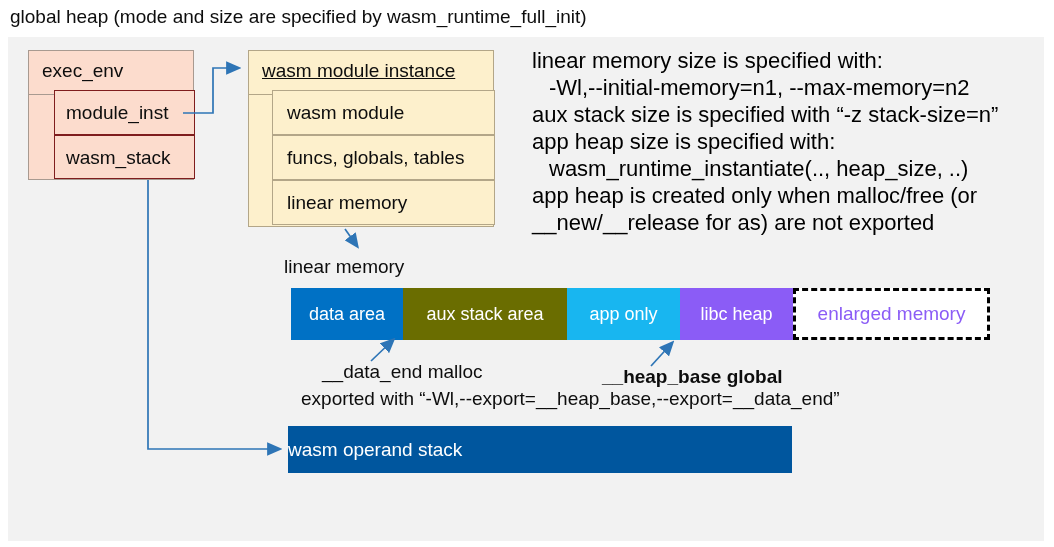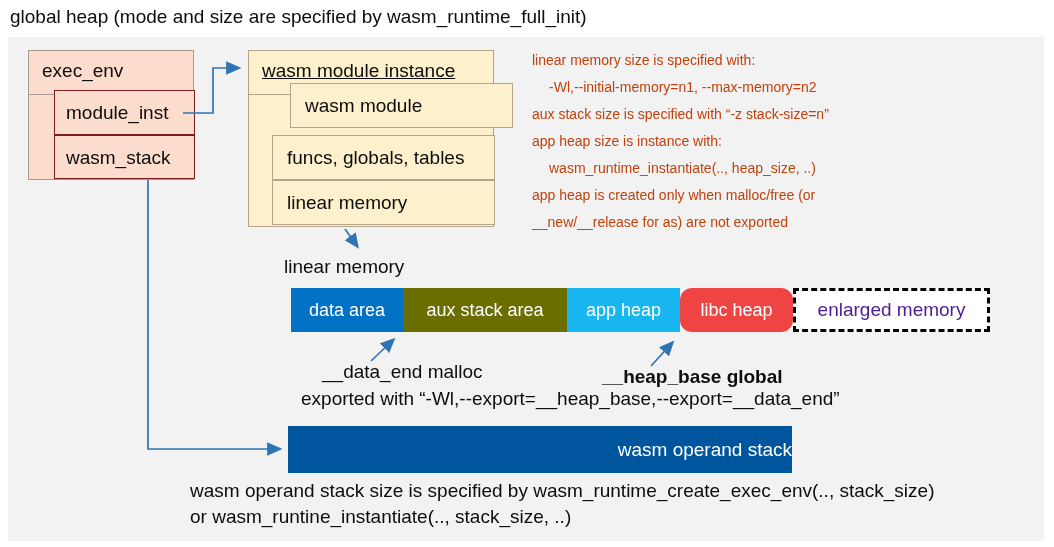--- a/index.html
+++ b/index.html
@@ -15,45 +15,45 @@
   .struct-box { position:absolute; border:1px solid #a89a90; font-size:19px; }
   .exec-env { left:28px; top:50px; width:166px; height:130px; background:#fcdccd; }
   .mod-inst { left:248px; top:50px; width:246px; height:177px; background:#fdf0cc; border-color:#b3a688; }
   .box-header { height:44px; line-height:39px; padding-left:13px; border-bottom:1px solid #a89a90; }
   .mod-inst .box-header { border-bottom-color:#b3a688;text-decoration:underline; }
   .box-row { position:absolute; border:1px solid #7f1d1d; line-height:43px; padding-left:11px; background:inherit; }
   .exec-env .box-row { left:25px; width:141px; height:45px; background:#fcdccd; }
   .exec-env .r0 { top:39px; }
   .exec-env .r1 { top:84px; height:44px; }
   .mod-inst .box-row { left:23px; width:223px; height:45px; background:#fdf0cc; border-color:#b3a688; padding-left:14px; }
-  .mod-inst .r0 { top:32px;margin-left:18px; }
+  .mod-inst .r0 { top:39px; }
   .mod-inst .r1 { top:84px; }
   .mod-inst .r2 { top:129px; }
 
   
-  .mem-notes { position:absolute; left:532px; top:47px; width:505px; font-size:14px; line-height:27px; color:#c2410c; }
+  .mem-notes { position:absolute; left:532px; top:47px; width:505px; font-size:22px; line-height:27px; color:#000000; }
   .mem-notes .indent { padding-left:17px; }
 
   
   .lm-label { position:absolute; left:284px; top:256px; font-size:19px; }
   .mem-bar { position:absolute; left:291px; top:288px; height:44px; display:flex; }
-  .seg { height:44px; color:#ffffff; font-size:18px; display:flex; align-items:center; justify-content:center; white-space:nowrap; }
+  .seg { height:52px; color:#ffffff; font-size:18px; display:flex; align-items:center; justify-content:center; white-space:nowrap; }
   .seg-data { width:112px; background:#0071c5; }
   .seg-aux { width:164px; background:#6a6d00; }
   .seg-app { width:113px; background:#18b6f0; }
-  .seg-libc { width:113px; background:#ef4444;border-radius:12px; }
-  .seg-enlarged { width:197px; background:#ffffff; border:3px dashed #000000; color:#4c1d95; font-size:19px;text-align:center; }
+  .seg-libc { width:113px; background:#8b5cf6; }
+  .seg-enlarged { width:197px; background:#ffffff; border:3px dashed #000000; color:#8b5cf6; font-size:19px;text-align:center; }
 
   .data-end-label { position:absolute; left:322px; top:361px; font-size:19px; }
   .heap-base-label { position:absolute; left:602px; top:366px; font-size:19px;font-weight:bold; }
   .export-note { position:absolute; left:301px; top:388px; font-size:19px; }
 
   
   .op-stack { position:absolute; left:288px; top:426px; width:504px; height:47px; background:#00569e;
-              color:#ffffff; font-size:19px; display:flex; align-items:center; justify-content:flex-end; }
+              color:#ffffff; font-size:19px; display:flex; align-items:center; justify-content:flex-start; }
   .op-notes { position:absolute; left:190px; top:478px; font-size:19px; line-height:26px; }
 
   .connectors { position:absolute; left:0; top:0; pointer-events:none; }
 </style>
 </head>
 <body>
 
 <div class="page">
   <div class="title">global heap (mode and size are specified by wasm_runtime_full_init)</div>
   <div class="panel"></div>
@@ -68,45 +68,41 @@
     <div class="box-header">wasm module instance</div>
     <div class="box-row r0">wasm module</div>
     <div class="box-row r1">funcs, globals, tables</div>
     <div class="box-row r2">linear memory</div>
   </div>
 
   <div class="mem-notes">
     <div>linear memory size is specified with:</div>
     <div class="indent">-Wl,--initial-memory=n1, --max-memory=n2</div>
     <div>aux stack size is specified with “-z stack-size=n”</div>
-    <div>app heap size is instance with:</div>
+    <div>app heap size is specified with:</div>
     <div class="indent">wasm_runtime_instantiate(.., heap_size, ..)</div>
     <div>app heap is created only when malloc/free (or</div>
     <div>__new/__release for as) are not exported</div>
   </div>
 
   <div class="lm-label">linear memory</div>
   <div class="mem-bar">
     <div class="seg seg-data">data area</div>
     <div class="seg seg-aux">aux stack area</div>
-    <div class="seg seg-app">app heap</div>
+    <div class="seg seg-app">app only</div>
     <div class="seg seg-libc">libc heap</div>
     <div class="seg seg-enlarged">enlarged memory</div>
   </div>
 
   <div class="data-end-label">__data_end malloc</div>
   <div class="heap-base-label">__heap_base global</div>
   <div class="export-note">exported with “-Wl,--export=__heap_base,--export=__data_end”</div>
 
   <div class="op-stack">
     <span>wasm operand stack</span>
-  </div>
-  <div class="op-notes">
-    <div>wasm operand stack size is specified by wasm_runtime_create_exec_env(.., stack_size)</div>
-    <div>or wasm_runtine_instantiate(.., stack_size, ..)</div>
   </div>
 
   <svg class="connectors" width="1054" height="547">
     <defs>
       <marker id="arrw" markerWidth="9" markerHeight="8" refX="7" refY="4" orient="auto">
         <path d="M0,0 L9,4 L0,8 z" fill="#2e75b6"></path>
       </marker>
     </defs>
     <path d="M183,113 H213 V68 H238" fill="none" stroke="#2e75b6" stroke-width="1.7" marker-end="url(#arrw)"></path>
     <path d="M148,180 V449 H279" fill="none" stroke="#2e75b6" stroke-width="1.7" marker-end="url(#arrw)"></path>

